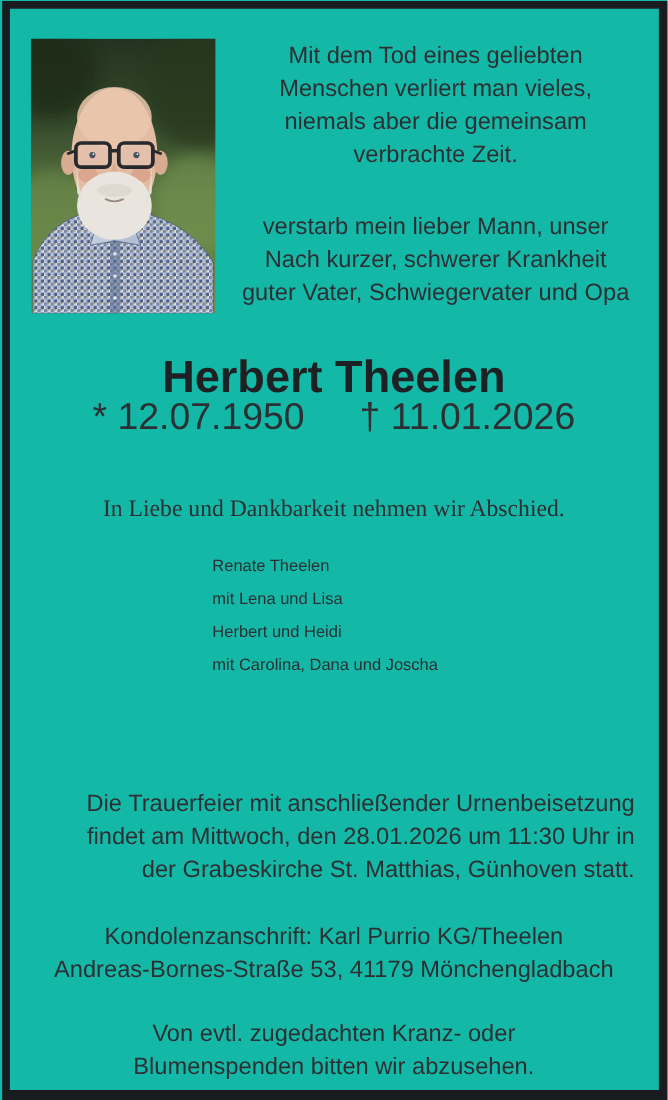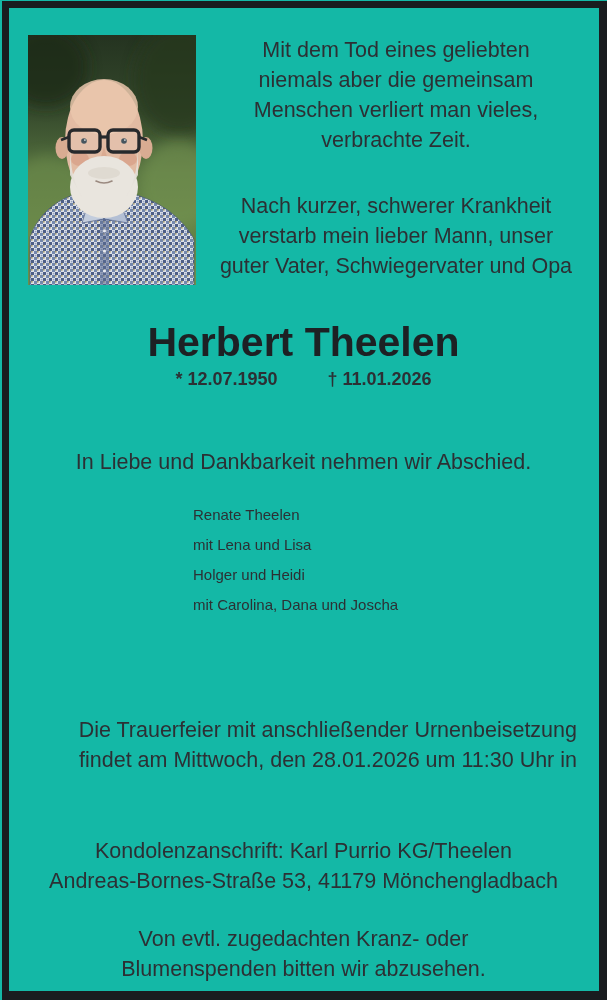--- a/index.html
+++ b/index.html
@@ -51,32 +51,32 @@
     font-size: 41px;
     font-weight: bold;
     line-height: 48px;
     color: #1d2124;
     margin-top: 12px;
   }
   .dates {
     position: absolute;
     left: 0; top: 363px; width: 607px;
     text-align: center;
-    font-size: 18px;
+    font-size: 34px;
     line-height: 32px;
-    font-weight: bold;
   }
   .dates .birth { margin-right: 25px; }
   .dates .death { margin-left: 25px; }
   .farewell {
     position: absolute;
     left: 0; top: 447px; width: 607px;
     text-align: center;
     font-size: 21.5px;
     line-height: 30px;
+    font-family: Liberation Serif, serif;
   }
   .mourners {
     position: absolute;
     left: 193px; top: 500px;
     font-size: 15px;
     line-height: 30px;
     text-align: left;
   }
   .funeral {
     position: absolute;
@@ -171,49 +171,50 @@
 
       <circle cx="56" cy="106" r="2.8" fill="#46555f"></circle>
       <circle cx="96" cy="106" r="2.8" fill="#46555f"></circle>
       <circle cx="56.9" cy="105.1" r="0.8" fill="#ffffff"></circle>
       <circle cx="96.9" cy="105.1" r="0.8" fill="#ffffff"></circle>
     </svg>
   </div>
 
   <div class="opening">
     <div>Mit dem Tod eines geliebten</div>
+    <div>Menschen verliert man vieles,</div>
     <div>niemals aber die gemeinsam</div>
-    <div>Menschen verliert man vieles,</div>
     <div>verbrachte Zeit.</div>
   </div>
 
   <div class="announcement">
+    <div>verstarb mein lieber Mann, unser</div>
     <div>Nach kurzer, schwerer Krankheit</div>
-    <div>verstarb mein lieber Mann, unser</div>
     <div>guter Vater, Schwiegervater und Opa</div>
   </div>
 
   <div class="deceased-name">Herbert Theelen</div>
 
   <div class="dates">
     <span class="birth">* 12.07.1950</span><span class="death">† 11.01.2026</span>
   </div>
 
   <div class="farewell">In Liebe und Dankbarkeit nehmen wir Abschied.</div>
 
   <div class="mourners">
     <div>Renate Theelen</div>
     <div>mit Lena und Lisa</div>
-    <div>Holger und Heidi</div>
+    <div>Herbert und Heidi</div>
     <div>mit Carolina, Dana und Joscha</div>
   </div>
 
   <div class="funeral">
     <div>Die Trauerfeier mit anschließender Urnenbeisetzung</div>
     <div>findet am Mittwoch, den 28.01.2026 um 11:30 Uhr in</div>
+    <div>der  Grabeskirche St. Matthias, Günhoven statt.</div>
   </div>
 
   <div class="condolence">
     <div>Kondolenzanschrift: Karl Purrio KG/Theelen</div>
     <div>Andreas-Bornes-Straße 53, 41179 Mönchengladbach</div>
   </div>
 
   <div class="donations">
     <div>Von evtl. zugedachten Kranz- oder</div>
     <div>Blumenspenden bitten wir abzusehen.</div>

